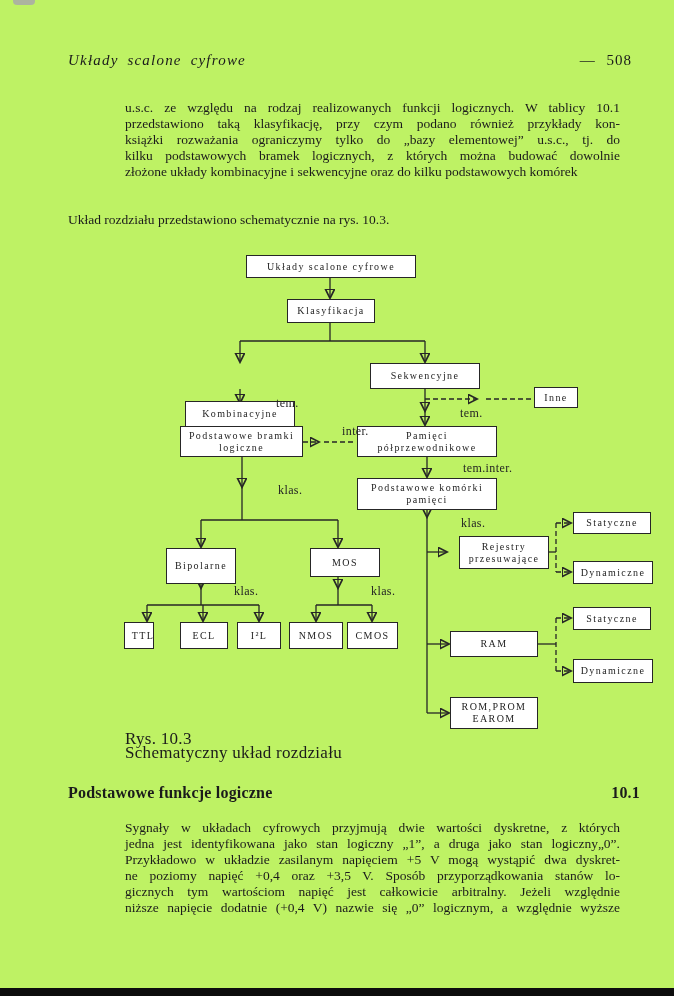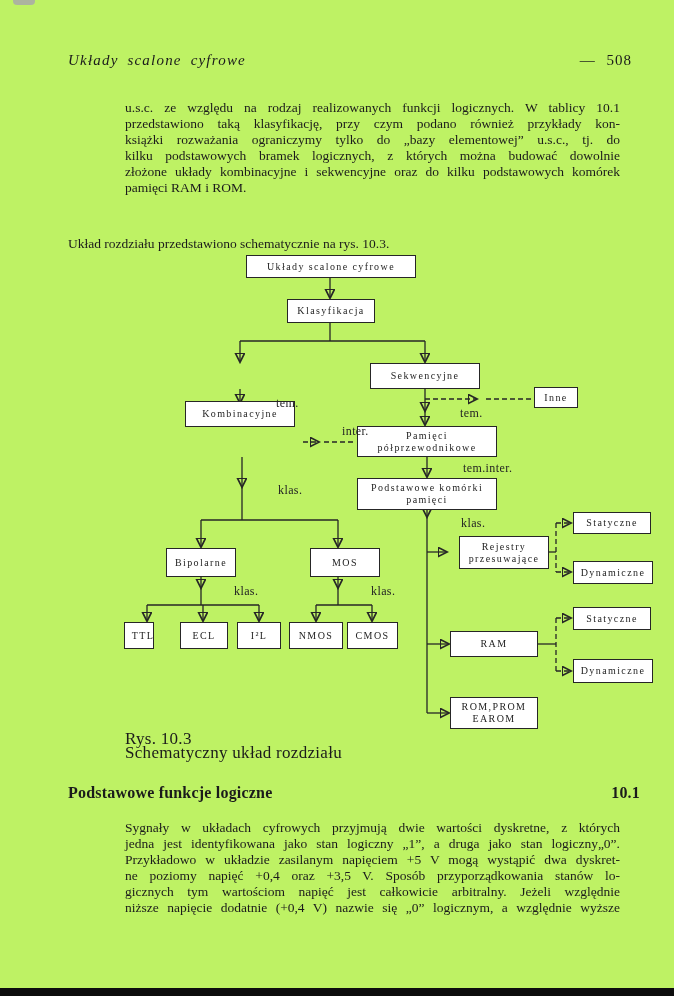--- a/index.html
+++ b/index.html
@@ -10,21 +10,21 @@
   }
   .corner-artifact{position:absolute;left:13px;top:0;width:22px;height:5px;background:#a9a9a9;border-radius:0 0 4px 4px;opacity:.85;}
   .running-head{position:absolute;left:68px;top:52px;width:564px;display:flex;justify-content:space-between;align-items:baseline;font-size:15px;}
   .rh-title{font-style:italic;letter-spacing:1.2px;word-spacing:4px;}
   .rh-num{letter-spacing:1px;word-spacing:6px;}
   .par{position:absolute;font-size:13.5px;line-height:16px;}
   .intro-par{left:125px;top:100px;width:495px;}
   .body-par{left:125px;top:820px;width:495px;}
   .par-line{text-align:justify;text-align-last:justify;}
   .intro-par .par-line:last-child{text-align-last:left;}
-  .flush-line{position:absolute;left:68px;top:212px;width:552px;font-size:13.5px;line-height:16px;margin-top:24px;}
+  .flush-line{position:absolute;left:68px;top:212px;width:552px;font-size:13.5px;line-height:16px;}
   
   #diagram-svg{position:absolute;left:0;top:0;width:674px;height:996px;}
   #diagram-boxes{position:absolute;left:0;top:0;width:674px;height:996px;pointer-events:none;}
   .dbox{
     position:absolute;box-sizing:border-box;border:1.5px solid #262626;background:#fff;
     display:flex;flex-direction:column;align-items:center;justify-content:center;
     font-size:10px;line-height:12px;letter-spacing:1.4px;white-space:nowrap;text-align:center;color:#242424;
   }
   .edge-label{position:absolute;font-size:12px;letter-spacing:.4px;color:#242424;background:transparent;margin-left:28px;}
   .caption{position:absolute;left:125px;top:732px;font-size:17px;line-height:14px;letter-spacing:.3px;}
@@ -44,21 +44,20 @@
     <span class="rh-title">Układy scalone cyfrowe</span>
     <span class="rh-num">— 508</span>
   </div>
 
   <div class="par intro-par">
       <div class="par-line">u.s.c. ze względu na rodzaj realizowanych funkcji logicznych. W tablicy 10.1</div>
       <div class="par-line">przedstawiono taką klasyfikację, przy czym podano również przykłady kon-</div>
       <div class="par-line">książki rozważania ograniczymy tylko do „bazy elementowej” u.s.c., tj. do</div>
       <div class="par-line">kilku podstawowych bramek logicznych, z których można budować dowolnie</div>
       <div class="par-line">złożone układy kombinacyjne i sekwencyjne oraz do kilku podstawowych komórek</div>
-      <div class="par-line">pamięci RAM i ROM.</div>
     </div>
 
   <div class="flush-line">Układ rozdziału przedstawiono schematycznie na rys. 10.3.</div>
 
   <svg id="diagram-svg" viewBox="0 0 674 996">
     <defs>
       <marker id="arr" markerWidth="8" markerHeight="8" refX="6" refY="3.5" orient="auto">
         <path d="M0,0 L7,3.5 L0,7 Z" fill="#262626" stroke="none"></path>
       </marker>
     </defs>
@@ -129,29 +128,33 @@
       </div>
       <div class="dbox" style="left: 185px; top: 363px; width: 110px; height: 26px; margin-top: 38px;">
         <div>Kombinacyjne</div>
       </div>
       <div class="dbox" style="left: 370px; top: 363px; width: 110px; height: 26px;">
         <div>Sekwencyjne</div>
       </div>
       <div class="dbox" style="left: 534px; top: 387px; width: 44px; height: 21px;">
         <div>Inne</div>
       </div>
+      <div class="dbox" style="left: 180px; top: 426px; width: 123px; height: 31px;">
+        <div>Podstawowe bramki</div>
+        <div>logiczne</div>
+      </div>
       <div class="dbox" style="left: 357px; top: 426px; width: 140px; height: 31px;">
         <div>Pamięci</div>
         <div>półprzewodnikowe</div>
       </div>
       <div class="dbox" style="left: 357px; top: 478px; width: 140px; height: 32px;">
         <div>Podstawowe komórki</div>
         <div>pamięci</div>
       </div>
-      <div class="dbox" style="left: 166px; top: 548px; width: 70px; height: 29px;">
+      <div class="dbox" style="left: 166px; top: 548px; width: 70px; height: 36px;">
         <div>Bipolarne</div>
       </div>
       <div class="dbox" style="left: 310px; top: 548px; width: 70px; height: 29px;">
         <div>MOS</div>
       </div>
       <div class="dbox" style="left: 124px; top: 622px; width: 30px; height: 27px; padding-left: 8px;">
         <div>TTL</div>
       </div>
       <div class="dbox" style="left: 180px; top: 622px; width: 48px; height: 27px;">
         <div>ECL</div>

